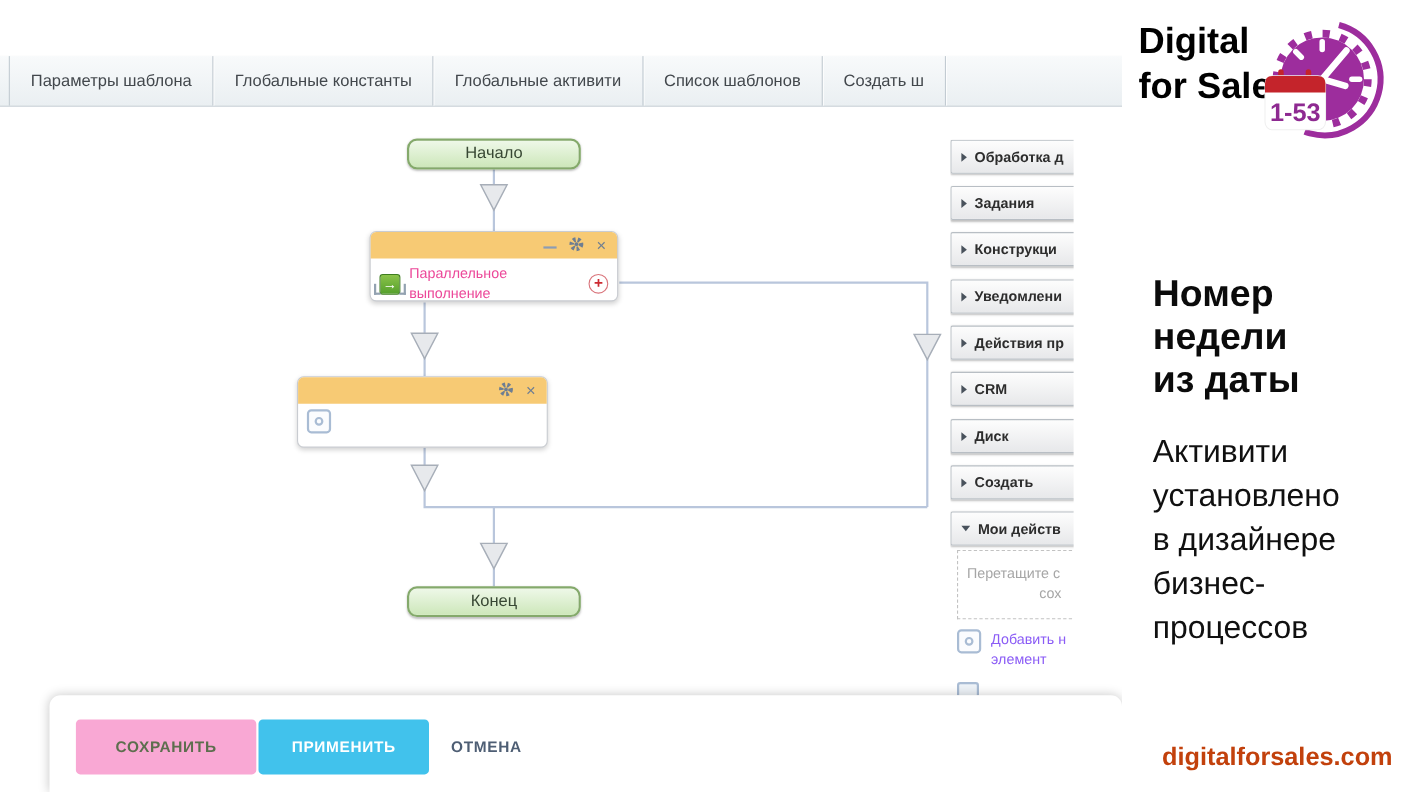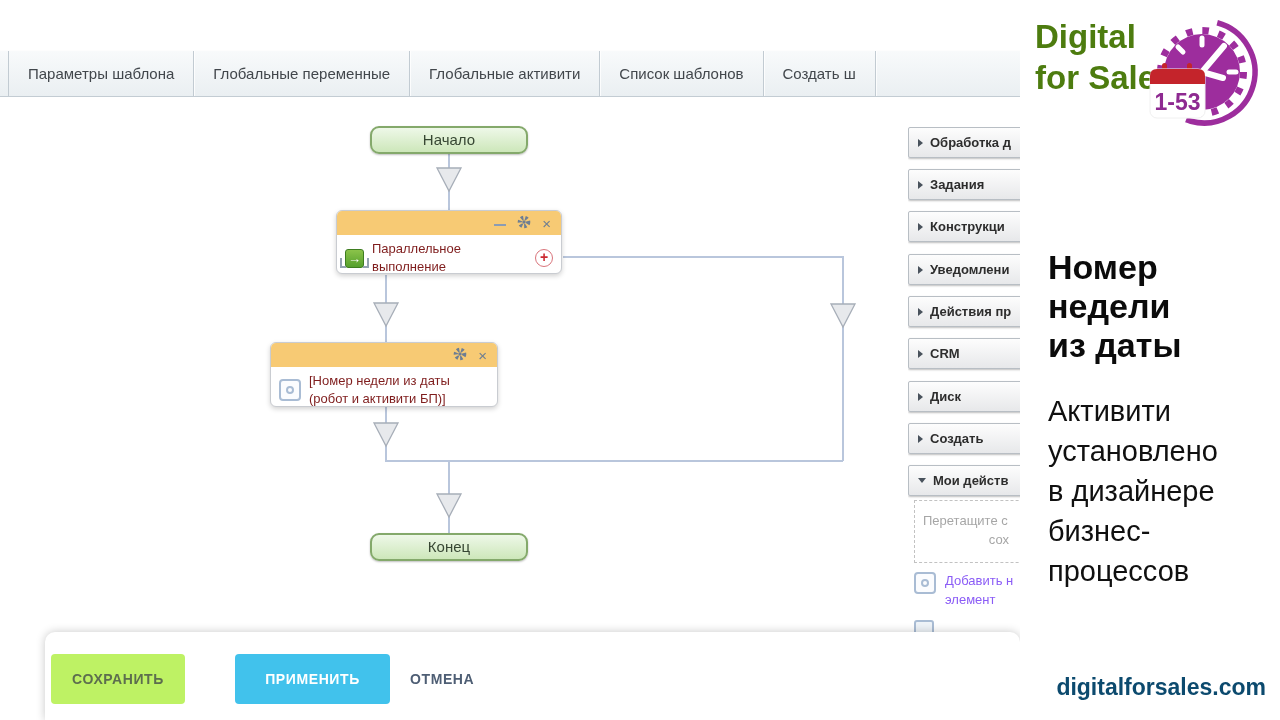--- a/index.html
+++ b/index.html
@@ -36,21 +36,21 @@
   .t-end   { left:370px; top:533px; }
 
   .node { position:absolute; z-index:2; background:#fff; border:1px solid #c9ccd1;
           border-radius:6px; box-shadow:0 2px 5px rgba(0,0,0,.18); }
   .node-header { height:24px; background:#f7ca74; border-radius:5px 5px 0 0;
                  display:flex; align-items:center; justify-content:flex-end;
                  gap:11px; padding-right:10px; }
   .hico { color:#6e7e92; font-size:15px; line-height:15px; cursor:pointer; }
   .hico-min { width:12px; height:0; border-top:2px solid #8b9cb4; margin-bottom:-4px; }
   .node-body { display:flex; align-items:center; gap:8px; padding:5px 8px; }
-  .node-text { font-size:13px; color:#7f1d1d; line-height:1.4; }
+  .node-text { font-size:13px; color:#ec4899; line-height:1.4; }
 
   .n-parallel { left:336px; top:210px; width:226px; height:64px; }
   .n-activity { left:270px; top:342px; width:228px; height:65px; }
 
   .ico-parallel { position:relative; width:19px; height:19px; flex:0 0 19px;
                   background:linear-gradient(#8bc34a,#55a02c); border:1px solid #3e7d20;
                   border-radius:3px; color:#fff; font-size:13px; font-weight:bold;
                   text-align:center; line-height:17px; }
   .ico-parallel::before, .ico-parallel::after { content:""; position:absolute; width:4px; height:8px;
                   border:2px solid #93a2b1; top:8px; }
@@ -61,21 +61,21 @@
                   border:2px solid #a9bcd4; border-radius:4px;
                   display:flex; align-items:center; justify-content:center; }
   .ico-activity i { display:block; width:8px; height:8px; border:2px solid #a9bcd4; border-radius:50%; }
 
   .plus-branch { width:18px; height:18px; flex:0 0 18px; margin-left:auto;
                  border:1.5px solid #d9747b; border-radius:50%; background:#fff;
                  color:#cc2a31; font-size:14px; font-weight:bold; text-align:center;
                  line-height:15px; cursor:pointer; }
 
   
-  .sidebar { position:absolute; left:908px; top:127px; width:112px; height:505px;
+  .sidebar { position:absolute; left:864px; top:127px; width:112px; height:505px;
              overflow:hidden; z-index:2; }
   .acc { position:absolute; left:0; width:150px; height:31px;
          background:linear-gradient(#fdfdfd,#e7e8ea); border:1px solid #b8bec4;
          border-radius:2px; box-shadow:0 1px 2px rgba(0,0,0,.25);
          display:flex; align-items:center; gap:7px; padding-left:9px;
          font-size:13px; font-weight:bold; color:#2d2d2d; white-space:nowrap; cursor:pointer; }
   .tri-r { width:0; height:0; border-left:5px solid #49525c;
            border-top:4px solid transparent; border-bottom:4px solid transparent; flex:0 0 5px; }
   .tri-d { width:0; height:0; border-top:5px solid #49525c;
            border-left:4px solid transparent; border-right:4px solid transparent; flex:0 0 8px; }
@@ -93,54 +93,54 @@
   .ico-doc { width:20px; height:22px; flex:0 0 20px; background:#eef3f8;
              border:2px solid #a9bcd4; border-radius:3px; position:relative; }
 
   
   .footer { position:absolute; left:45px; top:632px; width:975px; height:88px;
             background:#fff; border-radius:10px 10px 0 0;
             box-shadow:0 0 10px rgba(0,0,0,.22); z-index:5; }
   .btn { position:absolute; top:22px; height:50px; border:none; border-radius:4px;
          font-family:"Liberation Sans",sans-serif; font-size:14px; font-weight:bold;
          letter-spacing:.6px; cursor:pointer; }
-  .btn-save  { left:6px;  width:134px; background:#bef264; color:#5d6e4e; }
+  .btn-save  { left:24px;  width:164px; background:#f9a8d4; color:#5d6e4e; }
   .btn-apply { left:190px; width:155px; background:#41c2ec; color:#ffffff; }
   .btn-cancel{ position:absolute; left:365px; top:22px; height:50px; line-height:50px;
                font-size:14px; font-weight:bold; letter-spacing:.6px; color:#4e5e74;
                background:none; border:none; cursor:pointer; }
 
   
   .brand { position:absolute; left:1020px; top:0; width:260px; height:720px;
            background:#fff; z-index:6; }
   .logo-text { position:absolute; left:15px; top:16px; font-size:33px; font-weight:bold;
-               color:#4d7c0f; line-height:41px; }
+               color:#000000; line-height:41px; }
   .clock-wrap { position:absolute; left:120px; top:16px; width:130px; height:115px; }
   .brand-h { position:absolute; left:28px; top:248px; font-size:34px; font-weight:800;
              color:#0b0b0b; line-height:39px; }
   .brand-b { position:absolute; left:28px; top:391px; font-size:29px; color:#101010;
              line-height:40px; }
   .site { position:absolute; right:14px; top:674px; font-size:23px; font-weight:bold;
-          color:#0c4a6e; }
+          color:#c2410c; }
 </style>
 </head>
 <body>
 
 <div id="stage">
 
   <div class="topbar">
     <div class="seg" style="left:55px;width:75px;"></div>
     <div class="seg" style="left:150px;width:75px;"></div>
   </div>
 
   <div class="left-pane">
 
     <div class="tabbar">
       <div class="tab">Параметры шаблона</div>
-      <div class="tab">Глобальные переменные</div>
+      <div class="tab">Глобальные константы</div>
       <div class="tab">Глобальные активити</div>
       <div class="tab">Список шаблонов</div>
       <div class="tab">Создать ш</div>
     </div>
 
     <svg class="connectors" width="1020" height="720">
       <g stroke="#b9c6dc" stroke-width="2" fill="none">
         <path d="M449 154 V210"></path>
         <path d="M386 275 V342"></path>
         <path d="M563 257 H843 V461"></path>
@@ -186,24 +186,20 @@
             <circle cx="7" cy="7" r="4.2" fill="none" stroke="#6e7e92" stroke-width="4.2" stroke-dasharray="2.2 1.9"></circle>
             <circle cx="7" cy="7" r="1.7" fill="#6e7e92"></circle>
           </svg>
         </span>
         <span class="hico">×</span>
       </div>
       <div class="node-body">
         <span class="ico-activity">
             <i></i>
           </span>
-        <span class="node-text">
-          <span>[Номер недели из даты</span><br>
-          <span>(робот и активити БП)]</span>
-        </span>
       </div>
     </div>
 
     <div class="terminal t-end">Конец</div>
 
     <div class="sidebar">
       <div class="acc" style="top:0;">
           <span class="tri-r"></span>
           <span>Обработка д</span>
         </div>

